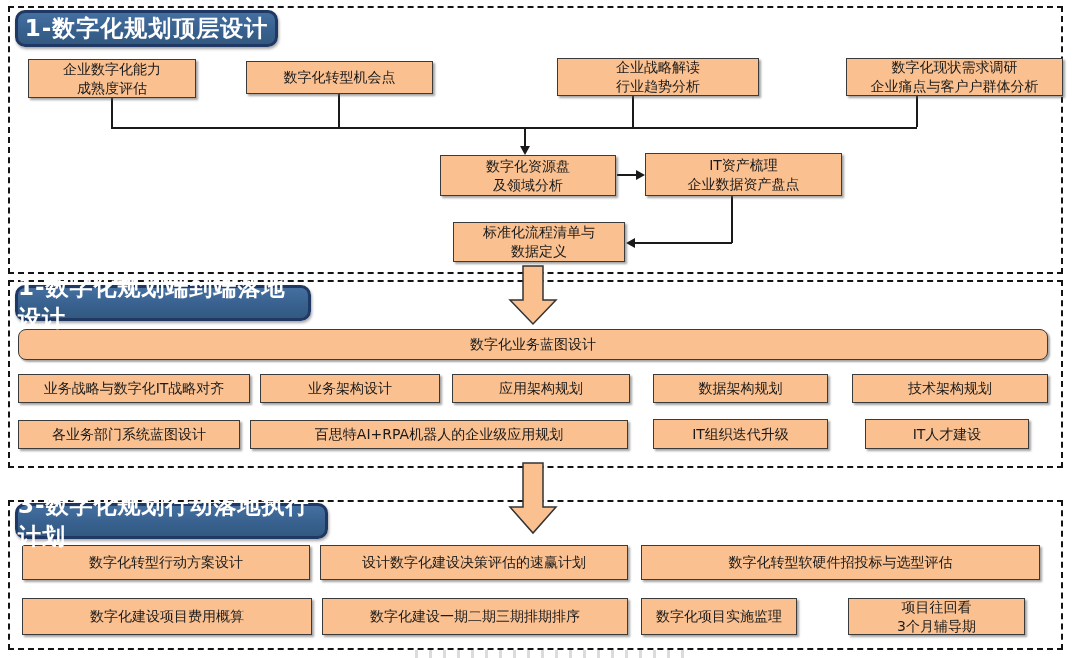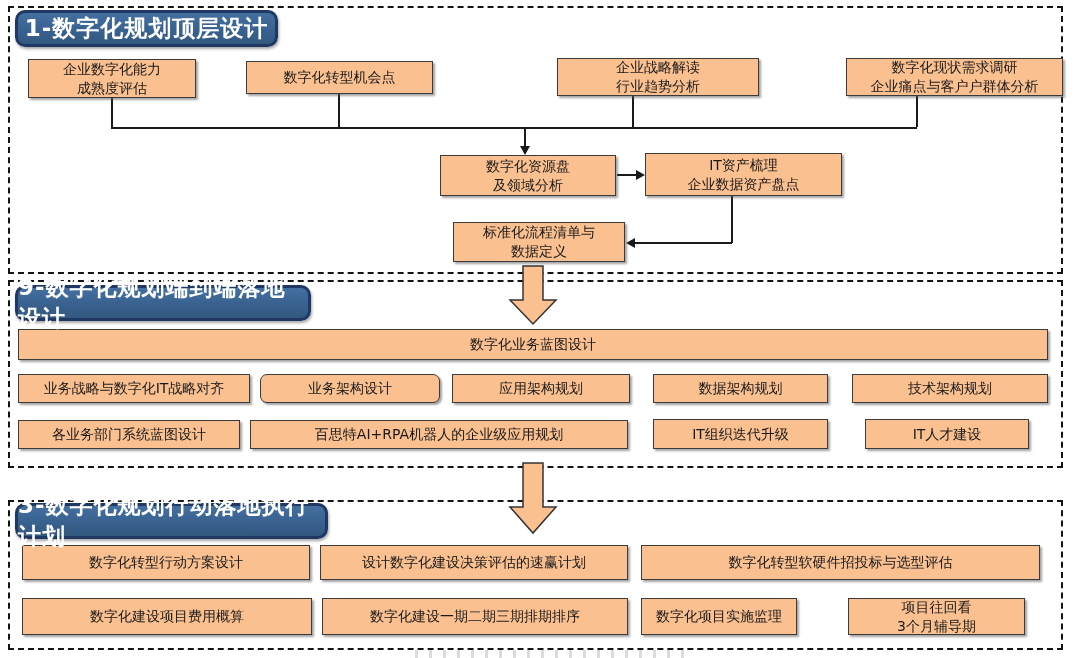--- a/index.html
+++ b/index.html
@@ -39,21 +39,21 @@
 </head>
 <body>
 
 <div id="stage">
 
   <div class="sec" style="left:8px;top:6px;width:1051px;height:264px;"></div>
   <div class="sec" style="left:8px;top:280px;width:1051px;height:184px;"></div>
   <div class="sec" style="left:8px;top:500px;width:1051px;height:146px;"></div>
 
   <div class="hdr" style="left:15px;top:10px;width:263px;height:37px;">1-数字化规划顶层设计</div>
-  <div class="hdr" style="left:15px;top:285px;width:296px;height:36px;">9-数字化规划端到端落地设计</div>
+  <div class="hdr" style="left:15px;top:285px;width:296px;height:36px;">1-数字化规划端到端落地设计</div>
   <div class="hdr" style="left:15px;top:503px;width:313px;height:36px;">3-数字化规划行动落地执行计划</div>
 
   <div class="box" style="left:28px;top:59px;width:168px;height:39px;">企业数字化能力
 成熟度评估</div>
   <div class="box" style="left:246px;top:61px;width:187px;height:33px;">数字化转型机会点</div>
   <div class="box" style="left:544px;top:58px;width:202px;height:38px;margin-left:13px;">企业战略解读
 行业趋势分析</div>
   <div class="box" style="left:808px;top:58px;width:217px;height:38px;margin-left:38px;">数字化现状需求调研
 企业痛点与客户户群体分析</div>
   <div class="box" style="left:440px;top:155px;width:176px;height:41px;">数字化资源盘
@@ -73,24 +73,24 @@
   <div class="line" style="left:617px;top:174px;width:21px;height:1.5px;"></div>
   <div class="tri right" style="left:636px;top:170px;"></div>
   <div class="line" style="left:731px;top:196px;width:1.5px;height:47px;"></div>
   <div class="line" style="left:634px;top:242px;width:98px;height:1.5px;"></div>
   <div class="tri left" style="left:626px;top:238px;"></div>
 
   <svg class="bigarrow" style="left:505px;top:265px;" width="56" height="62" viewBox="0 0 56 62">
     <polygon points="18,1 38,1 38,35 51,35 28,59 5,35 18,35" fill="#fac090" stroke="#333333" stroke-width="1.5"></polygon>
   </svg>
 
-  <div class="box" style="left:18px;top:329px;width:1030px;height:31px;">数字化业务蓝图设计</div>
+  <div class="box" style="left:18px;top:329px;width:1030px;height:31px;border-radius:8px;">数字化业务蓝图设计</div>
 
   <div class="box" style="left:18px;top:374px;width:232px;height:29px;">业务战略与数字化IT战略对齐</div>
-  <div class="box" style="left:260px;top:374px;width:180px;height:29px;border-radius:7px;">业务架构设计</div>
+  <div class="box" style="left:260px;top:374px;width:180px;height:29px;">业务架构设计</div>
   <div class="box" style="left:452px;top:374px;width:178px;height:29px;">应用架构规划</div>
   <div class="box" style="left:653px;top:374px;width:175px;height:29px;">数据架构规划</div>
   <div class="box" style="left:852px;top:374px;width:196px;height:29px;">技术架构规划</div>
 
   <div class="box" style="left:18px;top:420px;width:222px;height:29px;">各业务部门系统蓝图设计</div>
   <div class="box" style="left:250px;top:420px;width:378px;height:29px;">百思特AI+RPA机器人的企业级应用规划</div>
   <div class="box" style="left:653px;top:419px;width:175px;height:30px;">IT组织迭代升级</div>
   <div class="box" style="left:865px;top:419px;width:164px;height:30px;">IT人才建设</div>
 
   <svg class="bigarrow" style="left:505px;top:462px;" width="56" height="74" viewBox="0 0 56 74">

